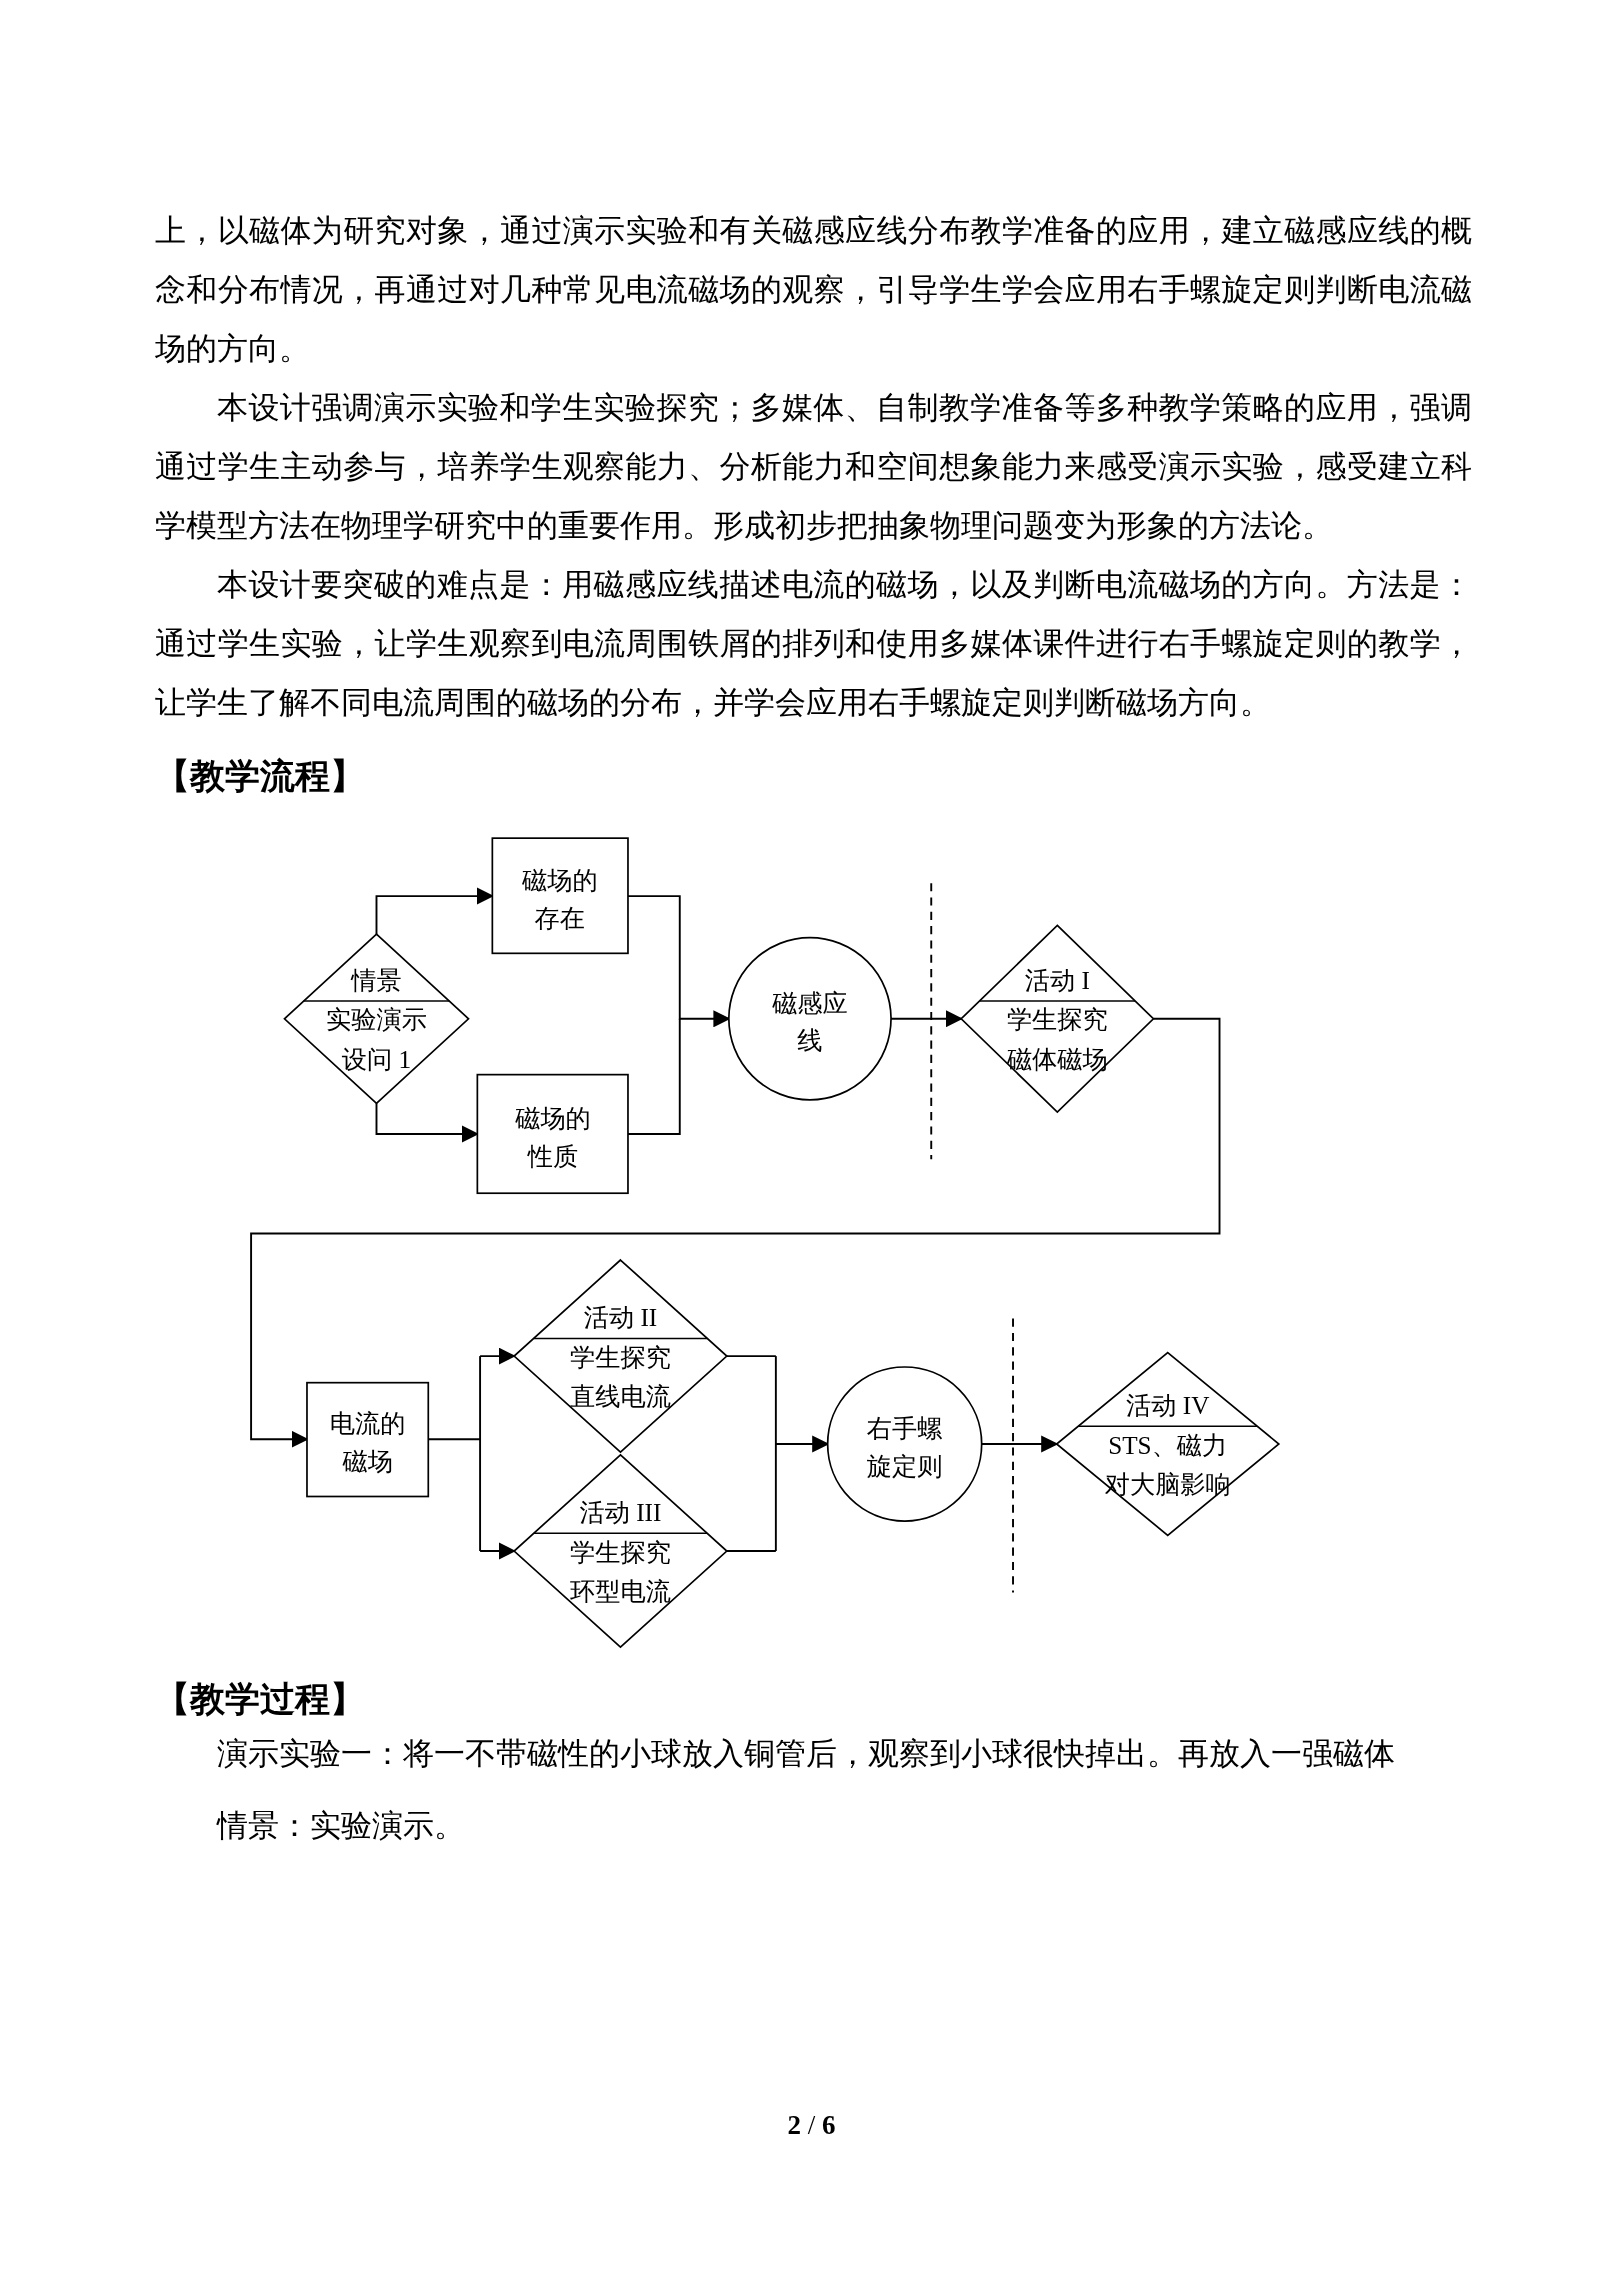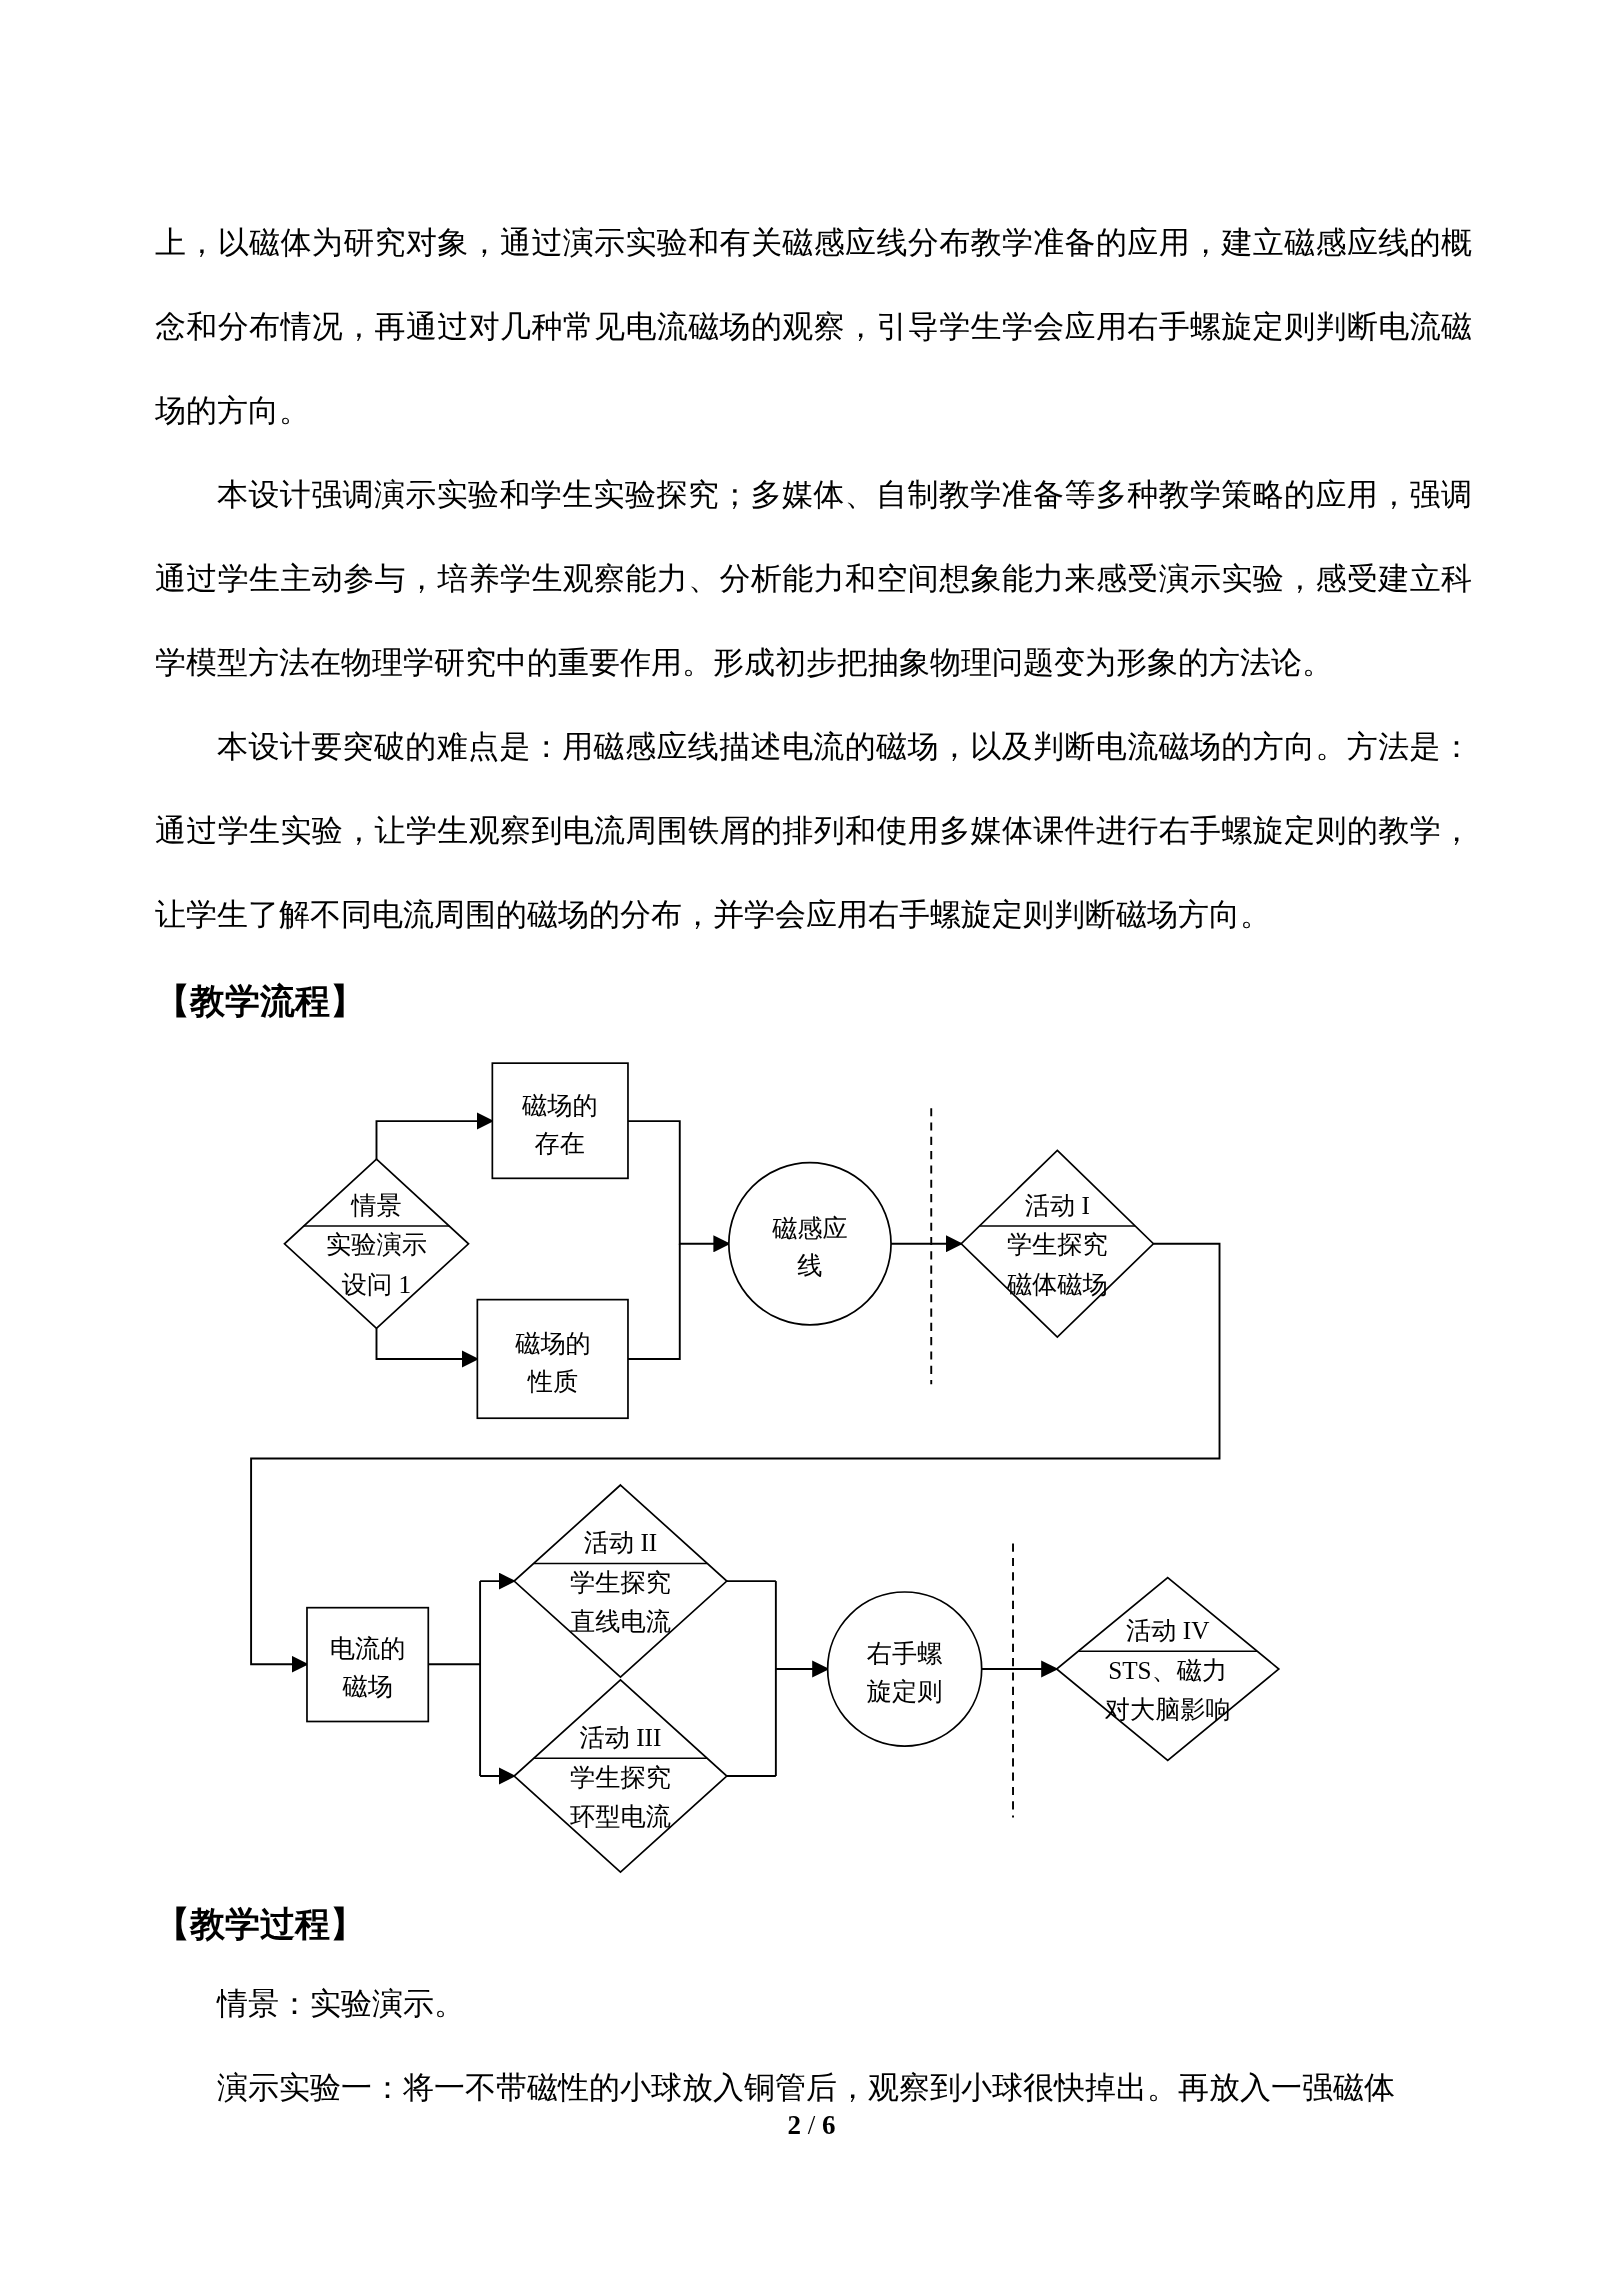--- a/index.html
+++ b/index.html
@@ -14,21 +14,21 @@
     font-family: "Liberation Serif", "DejaVu Serif", serif;
   }
   .content {
     position: absolute;
     top: 0; left: 0;
     width: 1623px;
     padding: 201px 151px 0 155px;
   }
   p.body-para {
     font-size: 31px;
-    line-height: 84px;
+    line-height: 59px;
     text-align: justify;
   }
   p.indent { text-indent: 2em; }
   h2.section-title {
     font-size: 35px;
     font-weight: bold;
     line-height: 49px;
     margin-top: 20px;
   }
   .flowchart { display: block; margin-top: 6.8px; }
@@ -157,21 +157,21 @@
       <polygon class="node-shape" points="1486,799 1649,933 1486,1067 1323,933"></polygon>
       <line class="node-sep" x1="1355" y1="907" x2="1617" y2="907"></line>
       <text class="node-text" x="1486" y="889">活动 IV</text>
       <text class="node-text" x="1486" y="947">STS、磁力</text>
       <text class="node-text" x="1486" y="1005">对大脑影响</text>
     </g>
   </svg>
 
   <h2 class="section-title" style="margin-top:25px;">【教学过程】</h2>
 
+  <p class="body-para indent">演示实验一：将一不带磁性的小球放入铜管后，观察到小球很快掉出。再放入一强磁体</p>
   <p class="body-para indent" style="margin-top:13.6px;">情景：实验演示。</p>
-  <p class="body-para indent">演示实验一：将一不带磁性的小球放入铜管后，观察到小球很快掉出。再放入一强磁体</p>
 
 </div>
 
 <div class="footer">
   <span class="num">2</span><span class="sep">/</span><span class="num">6</span>
 </div>
 
 
 </body></html>

